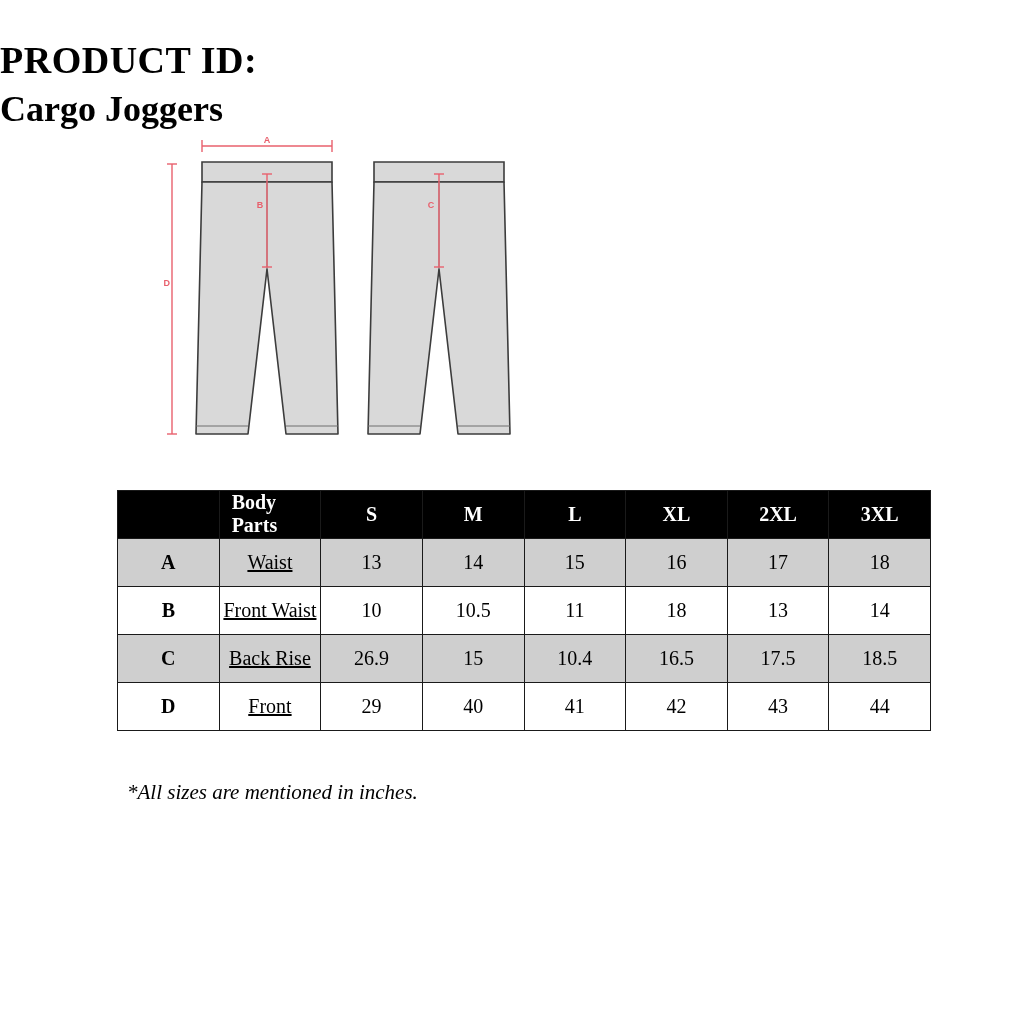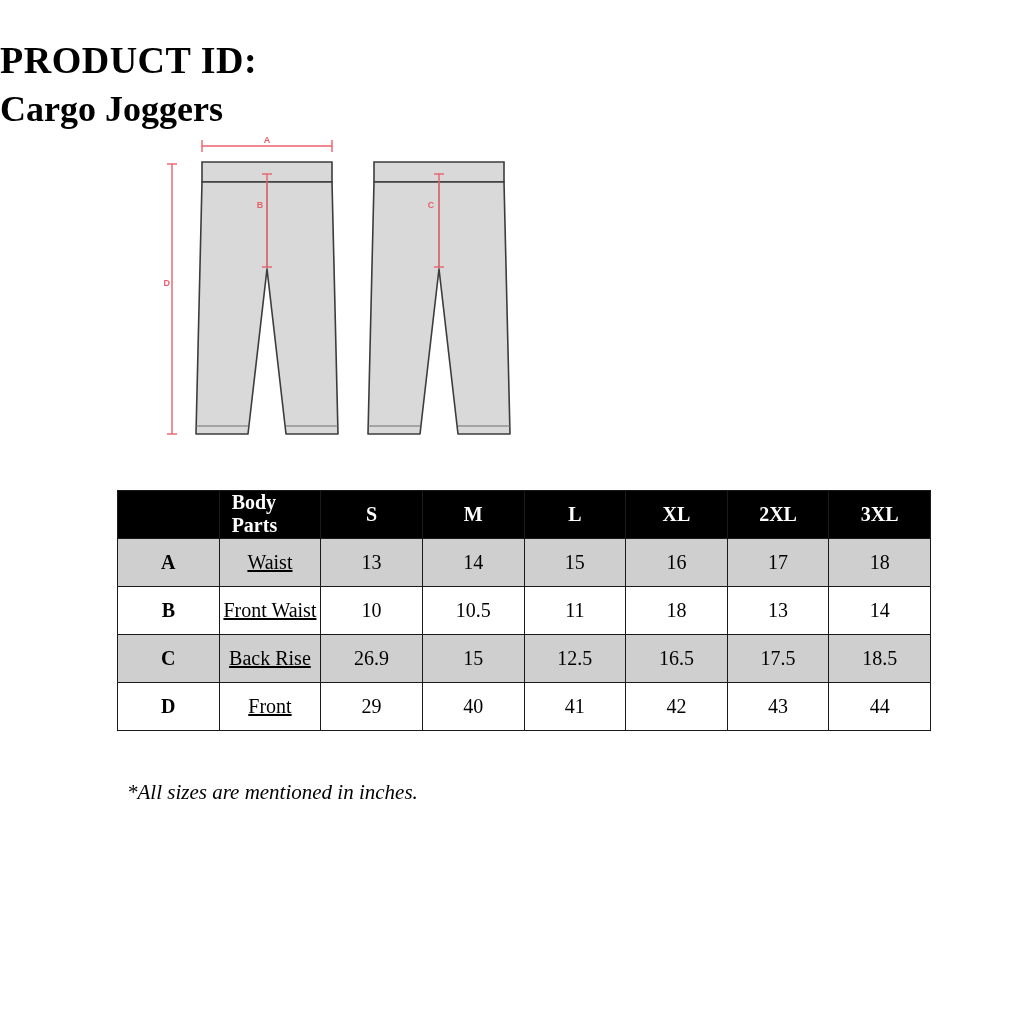--- a/index.html
+++ b/index.html
@@ -199,21 +199,21 @@
         <td>11</td>
         <td>18</td>
         <td>13</td>
         <td>14</td>
       </tr>
       <tr class="shaded">
         <td class="code-cell">C</td>
         <td class="part-cell">Back Rise</td>
         <td>26.9</td>
         <td>15</td>
-        <td>12.5</td>
+        <td>10.4</td>
         <td>16.5</td>
         <td>17.5</td>
         <td>18.5</td>
       </tr>
       <tr class="plain">
         <td class="code-cell">D</td>
         <td class="part-cell">Front</td>
         <td>29</td>
         <td>40</td>
         <td>41</td>

